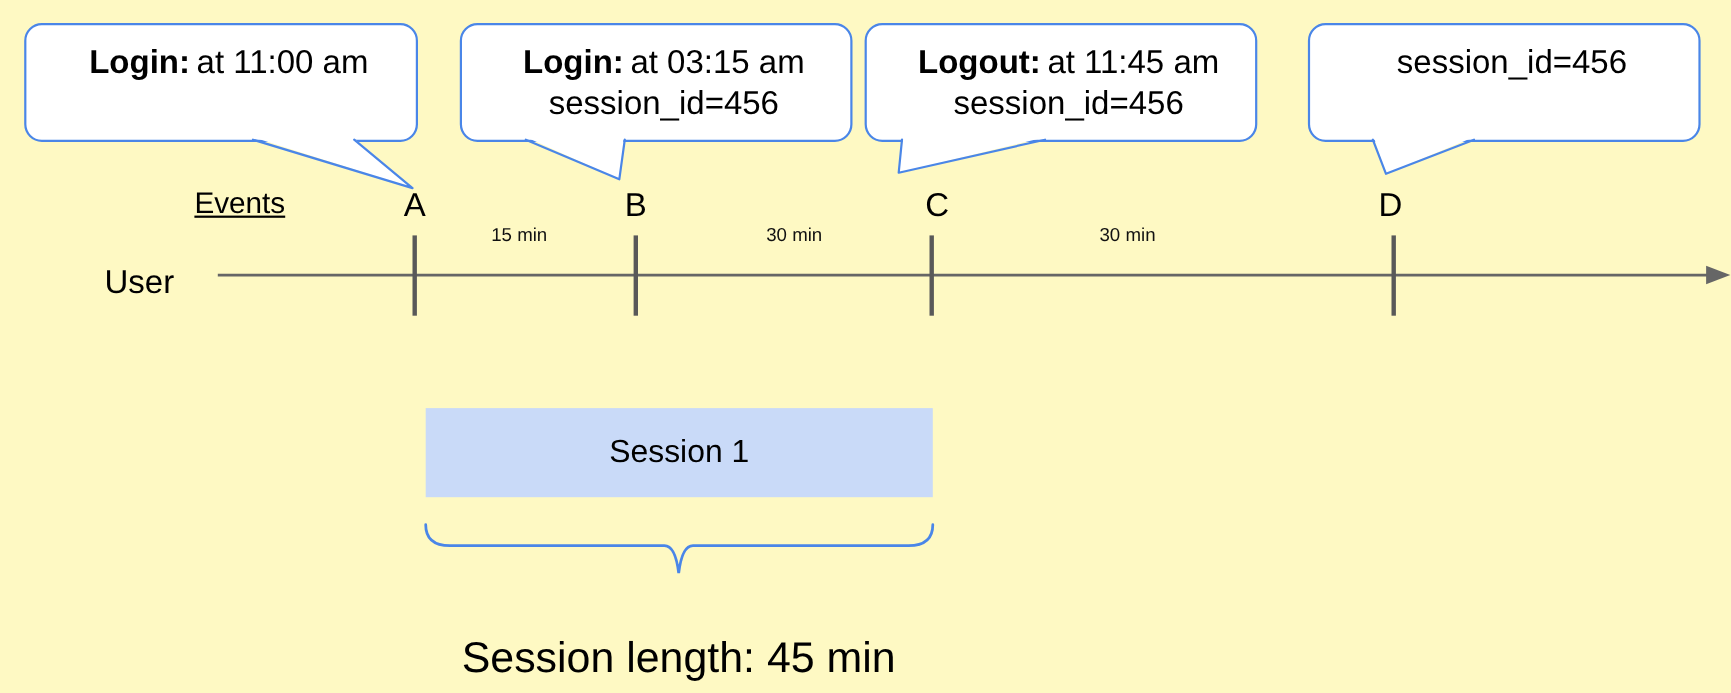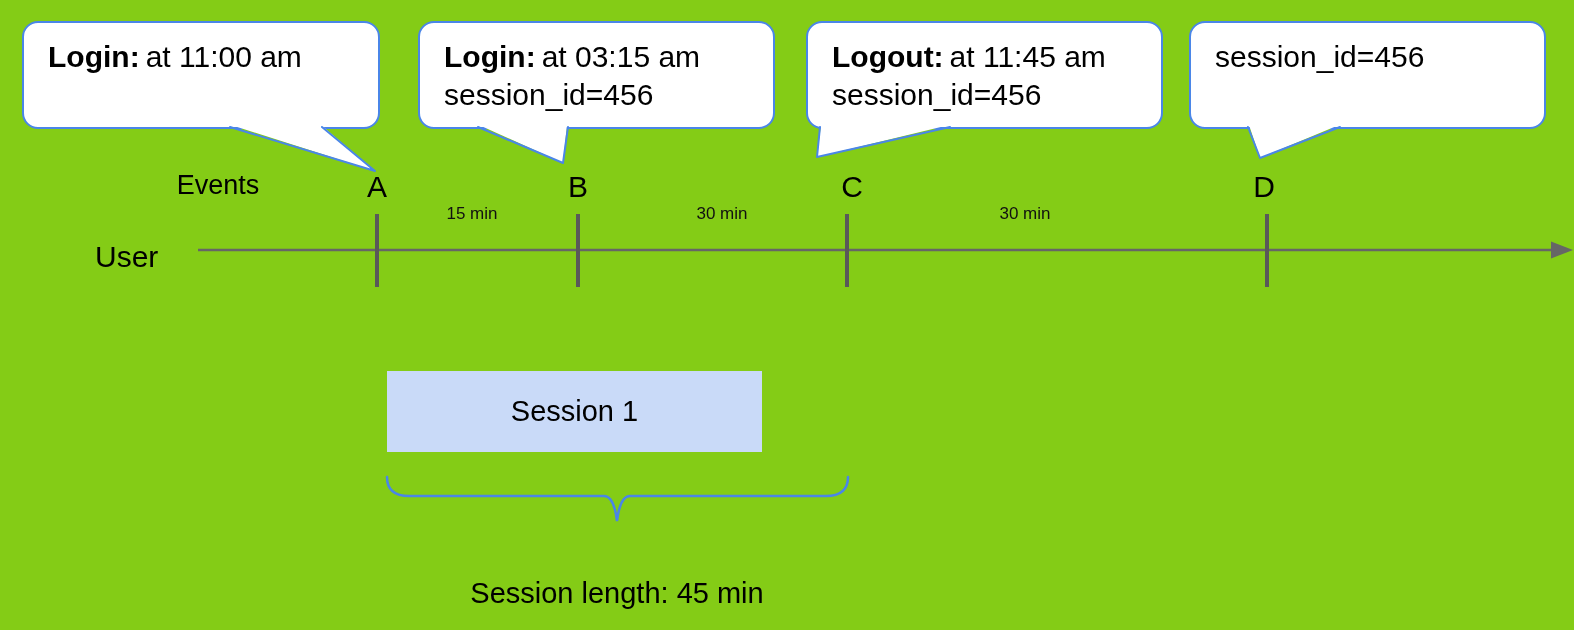--- a/index.html
+++ b/index.html
@@ -6,22 +6,23 @@
     margin: 0;
     padding: 0;
     background: #ffffff;
     font-family: "Liberation Sans", "DejaVu Sans", sans-serif;
     color: #000;
   }
   #canvas {
     position: relative;
     width: 1574px;
     height: 630px;
-    background: #84cc16;
+    background: #fef9c3;
     overflow: hidden;
+    text-align: center;
   }
   
   .callout {
     position: absolute;
     top: 21px;
     height: 108px;
     width: 357px;
     box-sizing: border-box;
     border: 2px solid var(--accent, #4a86e8);
     border-radius: 16px;
@@ -43,59 +44,59 @@
   .lbl { position: absolute; white-space: nowrap; }
   .center { transform: translateX(-50%); }
   .events-label { font-size: 27px; }
   .user-label   { font-size: 30px; }
   .event-letter { font-size: 30px; }
   .interval-label { font-size: 17px; color: #111; }
   
   #session-box {
     position: absolute;
     left: 387px; top: 371px;
-    width: 375px; height: 81px;
+    width: 461px; height: 81px;
     background: var(--session-fill, #c9daf8);
     display: flex;
     align-items: center;
     justify-content: center;
     font-size: 29px;
   }
   #session-length {
     position: absolute;
     left: 617px; top: 577px;
     transform: translateX(-50%);
-    font-size: 29px;
+    font-size: 39px;
     white-space: nowrap;
   }
 </style>
 </head>
 <body>
 
 <div id="canvas">
 
   <div class="callout" style="left:22px;width:358px;">
     <div><span class="co-event">Login:</span><span class="co-time">at 11:00 am</span></div>
   </div>
 
   <div class="callout" style="left:418px;">
     <div><span class="co-event">Login:</span><span class="co-time">at 03:15 am</span></div>
     <div>session_id=456</div>
   </div>
 
-  <div class="callout" style="left:806px;">
+  <div class="callout" style="left:786px;">
     <div><span class="co-event">Logout:</span><span class="co-time">at 11:45 am</span></div>
     <div>session_id=456</div>
   </div>
 
   <div class="callout" style="left:1189px;">
     <div>session_id=456</div>
   </div>
 
-  <div class="lbl center events-label" style="left:218px;top:170px;">Events</div>
+  <div class="lbl center events-label" style="left:218px;top:170px;text-decoration:underline;">Events</div>
   <div class="lbl user-label" style="left:95px;top:240px;">User</div>
 
   <div class="lbl center event-letter" style="left:377px;top:170px;">A</div>
   <div class="lbl center event-letter" style="left:578px;top:170px;">B</div>
   <div class="lbl center event-letter" style="left:852px;top:170px;">C</div>
   <div class="lbl center event-letter" style="left:1264px;top:170px;">D</div>
 
   <div class="lbl center interval-label" style="left:472px;top:204px;">15 min</div>
   <div class="lbl center interval-label" style="left:722px;top:204px;">30 min</div>
   <div class="lbl center interval-label" style="left:1025px;top:204px;">30 min</div>

